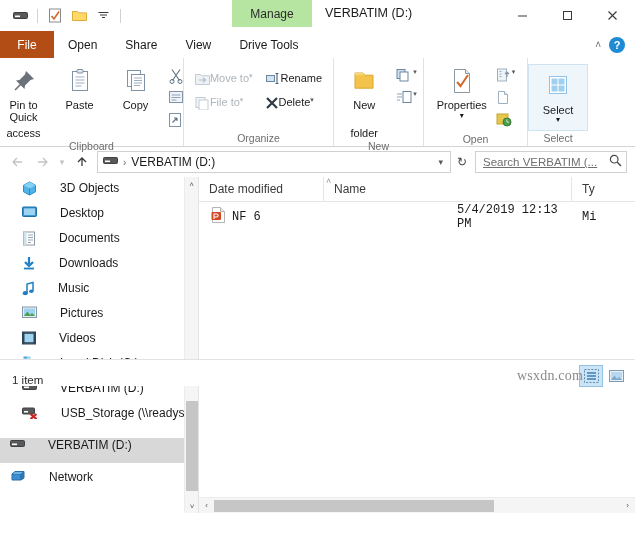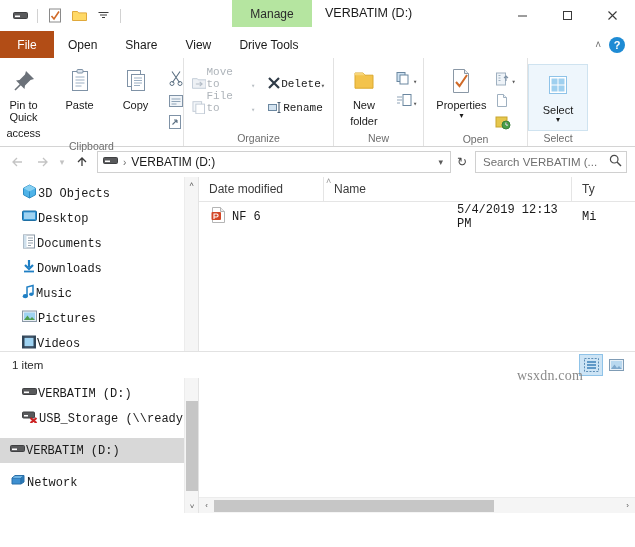--- a/index.html
+++ b/index.html
@@ -82,22 +82,22 @@
     height: 15px; line-height: 15px; width: 100%;
   }
   .bigbtn {
     display: flex; flex-direction: column; align-items: center; justify-content: flex-start;
     width: 56px; padding: 3px 2px 0; cursor: default; text-align: center;
   }
   .bigbtn .lbl { font-size: 11px; line-height: 12px; color: #1a1a1a; margin-top: 2px; }
   .bigicon { height: 32px; display: flex; align-items: center; justify-content: center; }
   .smallcol { display: flex; flex-direction: column; justify-content: flex-start; padding-top: 4px; }
   .smallbtn {
-    display: flex; align-items: flex-end; padding: 2px 4px;
-    font-size: 11px; color: #1a1a1a; cursor: default; height: 22px; font-family: Liberation Mono, monospace;
+    display: flex; align-items: flex-start; padding: 2px 4px;
+    font-size: 11px; color: #1a1a1a; cursor: default; height: 22px;
   }
   .smallbtn.disabled { color: #aeb4ba; }
   .caret { font-size: 7px; color: #5a5a5a; }
   .caret.dis { color: #b9bfc4; }
   .selgroup-box {
     border: 1px solid #cfe3f0; background: #eef6fc;
     margin: 2px 0 0 0; padding: 2px 6px 0;
     display: flex; flex-direction: column; align-items: center;
     height: 80px;
   }
@@ -118,35 +118,34 @@
     flex: 1; height: 22px; border: 1px solid #d0d0d0; background: #fff;
     display: flex; align-items: center; padding: 0 2px 0 5px; margin-left: 3px;
     font-size: 12px;
   }
   .crumb-sep { color: #6a6a6a; font-size: 10px; margin: 0 5px; }
   .addr-caret { margin-left: auto; color: #5a5a5a; font-size: 9px; padding: 0 5px; }
   .refresh { width: 22px; height: 22px; display: flex; align-items: center; justify-content: center; font-size: 12px; color: #444; cursor: default; }
   .searchbox {
     width: 152px; height: 22px; border: 1px solid #d0d0d0; background: #fff;
     display: flex; align-items: center; padding: 0 4px 0 7px; margin-left: 2px;
-    font-size: 11.5px; color: #6f6f6f;
+    font-size: 11.5px; color: #6f6f6f; text-decoration: underline;
   }
   .search-icon { margin-left: auto; color: #4a4a4a; font-size: 12px; }
 
   
   .main { display: flex; height: 336px; }
   .nav {
     width: 198px; background: #fff; position: relative; overflow: hidden;
     padding-top: 4px;
   }
   .navitem {
-    display: flex; align-items: center; gap: 1px; height: 25px;
+    display: flex; align-items: flex-start; gap: 23px; height: 25px;
     padding-left: 22px; font-size: 12px; color: #1a1a1a; cursor: default;
     white-space: nowrap;
-    font-family: Liberation Mono, monospace;
   }
   .navitem.selected { background: #d8d8d8; }
   .navitem.root { padding-left: 10px; }
   .nav-scroll {
     position: absolute; right: 0; top: 0; width: 14px; height: 336px;
     background: #f5f5f5; border-left: 1px solid #ececec;
   }
   .nav-scroll .arr {
     height: 14px; display: flex; align-items: center; justify-content: center;
     font-size: 8px; color: #5a5a5a; cursor: default;
@@ -187,23 +186,23 @@
   .hscroll {
     position: absolute; left: 0; bottom: 0; width: 100%; height: 16px;
     background: #f5f5f5; border-top: 1px solid #ececec; display: flex; align-items: center;
   }
   .hs-arr { width: 15px; text-align: center; font-size: 8px; color: #5a5a5a; cursor: default; }
   .hs-track { flex: 1; height: 16px; position: relative; }
   .hs-thumb { position: absolute; left: 0; top: 2px; height: 12px; width: 280px; background: #c6c6c6; }
 
   
   .status {
-    position: absolute; left: 0; bottom: 8px; width: 635px; height: 27px;
+    position: absolute; left: 0; bottom: 0; width: 635px; height: 27px;
     border-top: 1px solid #e2e2e2; background: #fff;
-    display: flex; align-items: center; padding: 0 8px 0 12px;
+    display: flex; align-items: flex-end; padding: 0 8px 0 12px;
     font-size: 11.5px; color: #2a2a2a;
   }
   .status-right { margin-left: auto; display: flex; align-items: center; gap: 3px; }
   .viewbtn {
     width: 22px; height: 20px; display: flex; align-items: center; justify-content: center;
     cursor: default;
   }
   .viewbtn.active { background: #cde4f5; outline: 1px solid #8fc3e8; }
   .watermark {
     position: absolute; right: 52px; bottom: 2px;
@@ -354,49 +353,49 @@
             <svg width="15" height="14" viewBox="0 0 15 14">
                 <rect x="1" y="1.5" width="9" height="10" fill="#f4f7fa" stroke="#c2cbd6"></rect>
                 <rect x="4" y="4" width="9" height="10" fill="#fff" stroke="#c2cbd6"></rect>
               </svg>
             <span>File to</span>
             <span class="caret dis">▾</span>
           </div>
         </div>
         <div style="display:flex;flex-direction:column;gap:2px;margin-left:4px">
           <div class="smallbtn">
-            <svg width="14" height="14" viewBox="0 0 14 14">
-                <path d="M2 2 L12 12 M12 2 L2 12" stroke="#2f3b47" stroke-width="2.2"></path>
-              </svg>
-            <span>Delete</span>
-            <span class="caret">▾</span>
-          </div>
-          <div class="smallbtn">
             <svg width="16" height="13" viewBox="0 0 16 13">
                 <rect x="1.5" y="3.5" width="8" height="6" fill="#d3e3f0" stroke="#6b87a0"></rect>
                 <path d="M12 1.5 v10 M10.5 1.5 h3 M10.5 11.5 h3" stroke="#4a5f73" stroke-width="1.1"></path>
               </svg>
             <span>Rename</span>
+          </div>
+          <div class="smallbtn">
+            <svg width="14" height="14" viewBox="0 0 14 14">
+                <path d="M2 2 L12 12 M12 2 L2 12" stroke="#2f3b47" stroke-width="2.2"></path>
+              </svg>
+            <span>Delete</span>
+            <span class="caret">▾</span>
           </div>
         </div>
       </div>
       <div class="rgroup-label">Organize</div>
     </div>
 
     <div class="rgroup" style="width:90px">
       <div class="rgroup-items">
         <div class="bigbtn">
           <div class="bigicon">
             <svg width="28" height="26" viewBox="0 0 28 26">
                 <path d="M5 5 h8 l2 2.2 h8 v13 h-18 z" fill="#f3c34c" stroke="#dba92e"></path>
                 <path d="M5 5 h8 l2 2.2 h-10 z" fill="#f7d579"></path>
               </svg>
           </div>
           <div class="lbl">New</div>
-          <div class="lbl" style="margin-top:4px">folder</div>
+          <div class="lbl" style="margin-top:16px">folder</div>
         </div>
         <div class="smallcol">
           <div class="smallbtn">
             <svg width="17" height="15" viewBox="0 0 17 15">
                 <rect x="1" y="1.5" width="8" height="9" fill="#cfe2f2" stroke="#6b87a0"></rect>
                 <rect x="4" y="4" width="8" height="9" fill="#fff" stroke="#6b87a0"></rect>
               </svg>
             <span class="caret">▾</span>
           </div>
           <div class="smallbtn">

